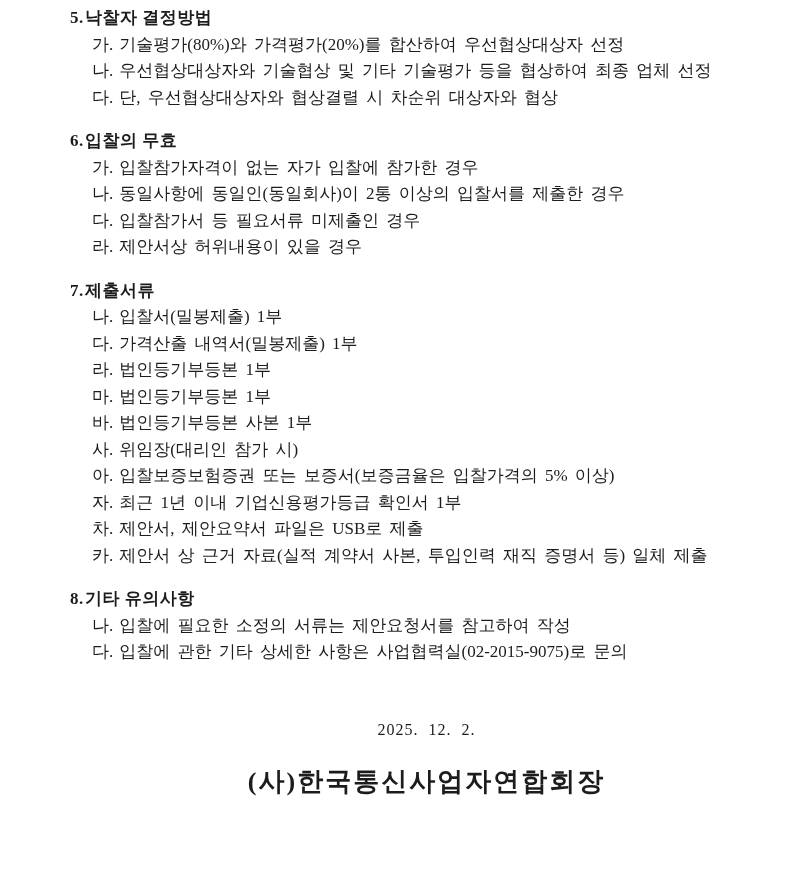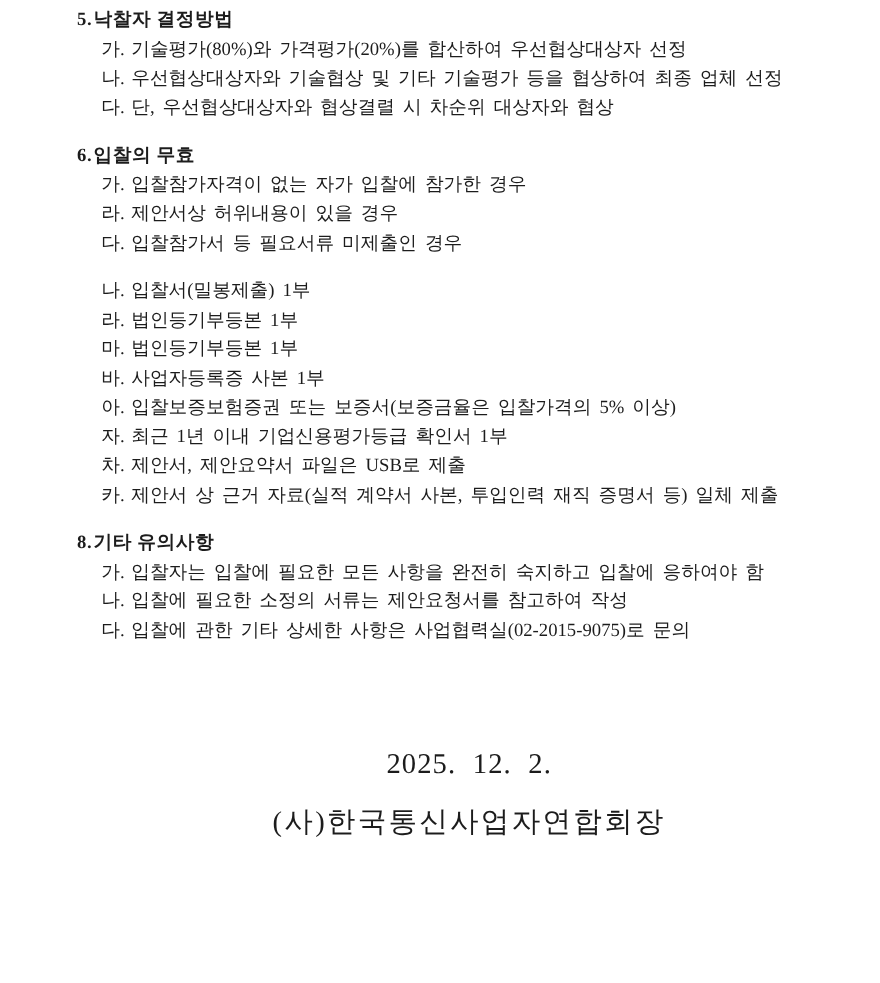--- a/index.html
+++ b/index.html
@@ -48,31 +48,31 @@
     white-space: nowrap;
   }
   .item-marker {
     display: inline-block;
     margin-right: 6px;
   }
   .doc-footer {
     text-align: center;
   }
   .doc-date {
-    margin-top: 94px;
-    font-size: 26px;
+    margin-top: 49px;
+    font-size: 16px;
     line-height: 30px;
     white-space: pre;
     letter-spacing: 1px;
   }
   .doc-signature {
     margin-top: 20px;
     font-size: 26px;
     line-height: 34px;
-    font-weight: normal;
+    font-weight: bold;
     letter-spacing: 2px;
   }
 </style>
 </head>
 <body>
 
 <div class="page">
 
   <section class="doc-section">
     <h2 class="sec-header"><span class="sec-num">5.</span><span class="sec-title">낙찰자 결정방법</span></h2>
@@ -80,42 +80,45 @@
       <p class="doc-line"><span class="item-marker">가.</span><span class="item-text">기술평가(80%)와 가격평가(20%)를 합산하여 우선협상대상자 선정</span></p>
       <p class="doc-line"><span class="item-marker">나.</span><span class="item-text">우선협상대상자와 기술협상 및 기타 기술평가 등을 협상하여 최종 업체 선정</span></p>
       <p class="doc-line"><span class="item-marker">다.</span><span class="item-text">단, 우선협상대상자와 협상결렬 시 차순위 대상자와 협상</span></p>
     </div>
   </section>
 
   <section class="doc-section">
     <h2 class="sec-header"><span class="sec-num">6.</span><span class="sec-title">입찰의 무효</span></h2>
     <div class="sec-items">
       <p class="doc-line"><span class="item-marker">가.</span><span class="item-text">입찰참가자격이 없는 자가 입찰에 참가한 경우</span></p>
+      <p class="doc-line"><span class="item-marker">나.</span><span class="item-text">동일사항에 동일인(동일회사)이 2통 이상의 입찰서를 제출한 경우</span></p>
+      <p class="doc-line"><span class="item-marker">다.</span><span class="item-text">입찰참가서 등 필요서류 미제출인 경우</span></p>
       <p class="doc-line"><span class="item-marker">라.</span><span class="item-text">제안서상 허위내용이 있을 경우</span></p>
-      <p class="doc-line"><span class="item-marker">다.</span><span class="item-text">입찰참가서 등 필요서류 미제출인 경우</span></p>
     </div>
   </section>
 
   <section class="doc-section">
+    <h2 class="sec-header"><span class="sec-num">7.</span><span class="sec-title">제출서류</span></h2>
     <div class="sec-items">
       <p class="doc-line"><span class="item-marker">나.</span><span class="item-text">입찰서(밀봉제출) 1부</span></p>
+      <p class="doc-line"><span class="item-marker">다.</span><span class="item-text">가격산출 내역서(밀봉제출) 1부</span></p>
       <p class="doc-line"><span class="item-marker">라.</span><span class="item-text">법인등기부등본 1부</span></p>
       <p class="doc-line"><span class="item-marker">마.</span><span class="item-text">법인등기부등본 1부</span></p>
-      <p class="doc-line"><span class="item-marker">바.</span><span class="item-text">사업자등록증 사본 1부</span></p>
+      <p class="doc-line"><span class="item-marker">바.</span><span class="item-text">법인등기부등본 사본 1부</span></p>
+      <p class="doc-line"><span class="item-marker">사.</span><span class="item-text">위임장(대리인 참가 시)</span></p>
       <p class="doc-line"><span class="item-marker">아.</span><span class="item-text">입찰보증보험증권 또는 보증서(보증금율은 입찰가격의 5% 이상)</span></p>
       <p class="doc-line"><span class="item-marker">자.</span><span class="item-text">최근 1년 이내 기업신용평가등급 확인서 1부</span></p>
       <p class="doc-line"><span class="item-marker">차.</span><span class="item-text">제안서, 제안요약서 파일은 USB로 제출</span></p>
       <p class="doc-line"><span class="item-marker">카.</span><span class="item-text">제안서 상 근거 자료(실적 계약서 사본, 투입인력 재직 증명서 등) 일체 제출</span></p>
     </div>
   </section>
 
   <section class="doc-section">
     <h2 class="sec-header"><span class="sec-num">8.</span><span class="sec-title">기타 유의사항</span></h2>
     <div class="sec-items">
-      <p class="doc-line"><span class="item-marker">가.</span><span class="item-text">입찰자는 입찰에 필요한 모든 사항을 완전히 숙지하고 입찰에 응하여야 함</span></p>
       <p class="doc-line"><span class="item-marker">나.</span><span class="item-text">입찰에 필요한 소정의 서류는 제안요청서를 참고하여 작성</span></p>
       <p class="doc-line"><span class="item-marker">다.</span><span class="item-text">입찰에 관한 기타 상세한 사항은 사업협력실(02-2015-9075)로 문의</span></p>
     </div>
   </section>
 
   <div class="doc-footer">
     <div class="doc-date">2025.  12.  2.</div>
     <div class="doc-signature">(사)한국통신사업자연합회장</div>
   </div>
 

